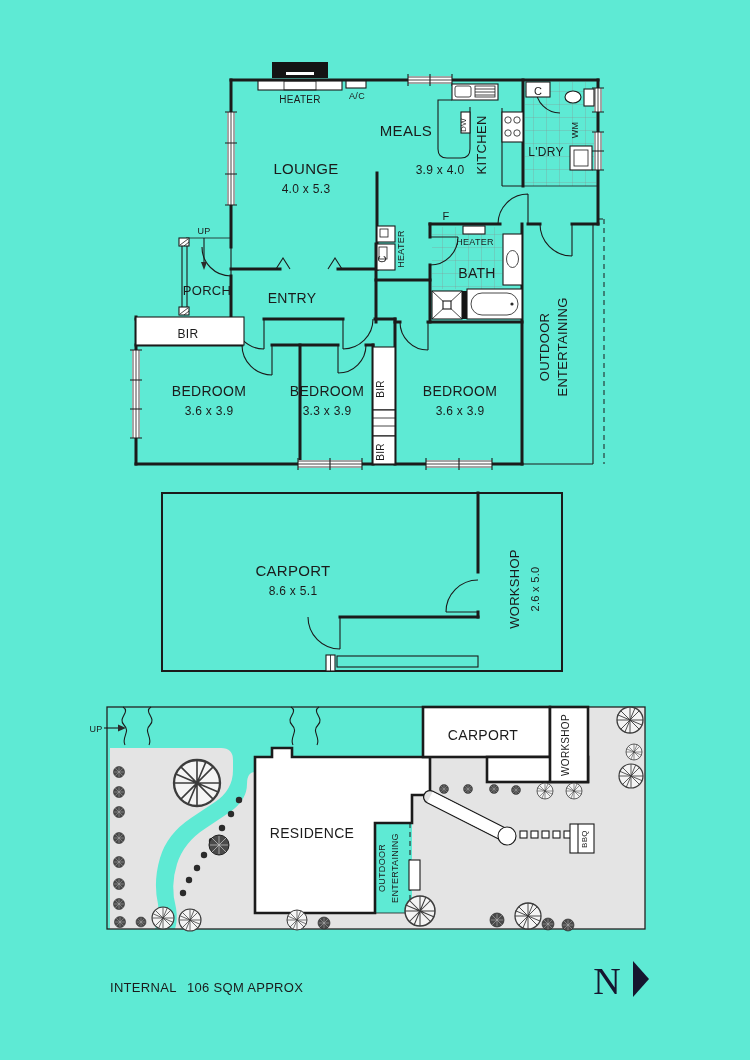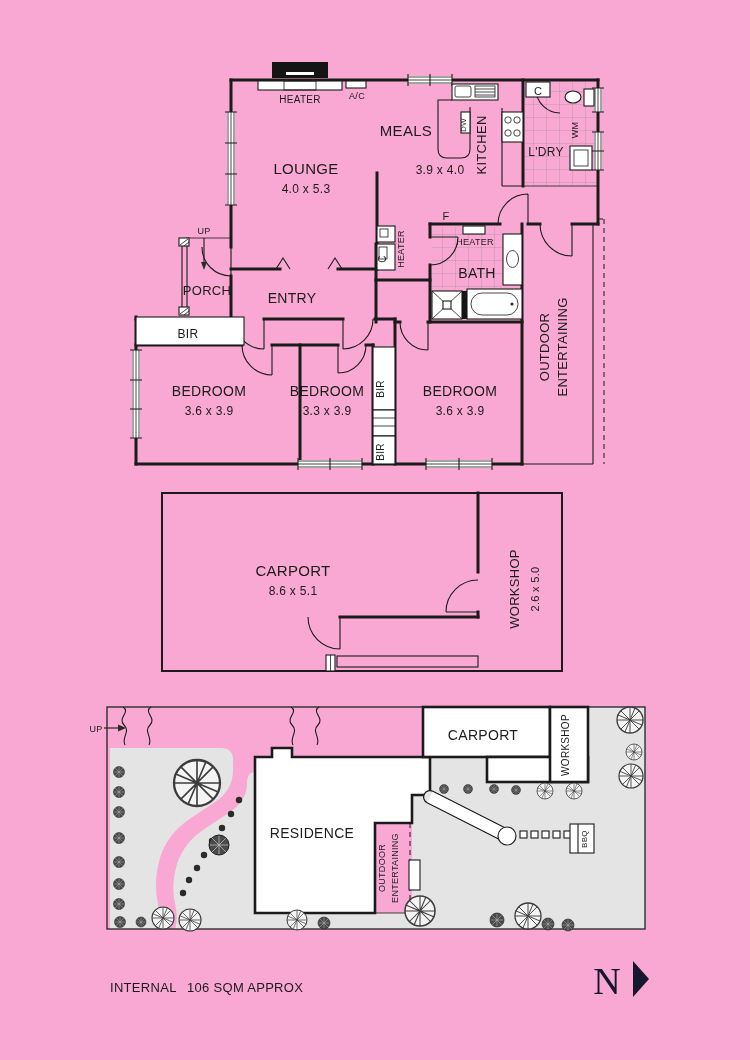--- a/index.html
+++ b/index.html
@@ -1,16 +1,16 @@
 <!DOCTYPE html>
 <html><head>
 <meta charset="utf-8">
 <style>
   html,body{margin:0;padding:0;background:#fff;}
-  .page{width:750px;height:1060px;position:relative;background:#f9a8d4;}
+  .page{width:750px;height:1060px;position:relative;background:#5eead4;}
   svg{display:block;}
   .t{font-family:"Liberation Sans",sans-serif;fill:#1b1b1b;letter-spacing:.3px;}
   .mid{text-anchor:middle;}
   .st{text-anchor:start;}
   .f8{font-size:8px}.f9{font-size:9px}.f10{font-size:10px}.f11{font-size:11px}
   .f12{font-size:12px}.f13{font-size:13px}.f14{font-size:14px}.f15{font-size:15px}
   .w3{fill:none;stroke:#1b1b1b;stroke-width:3;stroke-linecap:square;}
   .w2{fill:none;stroke:#1b1b1b;stroke-width:2;stroke-linecap:square;}
   .w1{fill:none;stroke:#1b1b1b;stroke-width:1.1;}
   .thin{fill:none;stroke:#1b1b1b;stroke-width:.8;}

